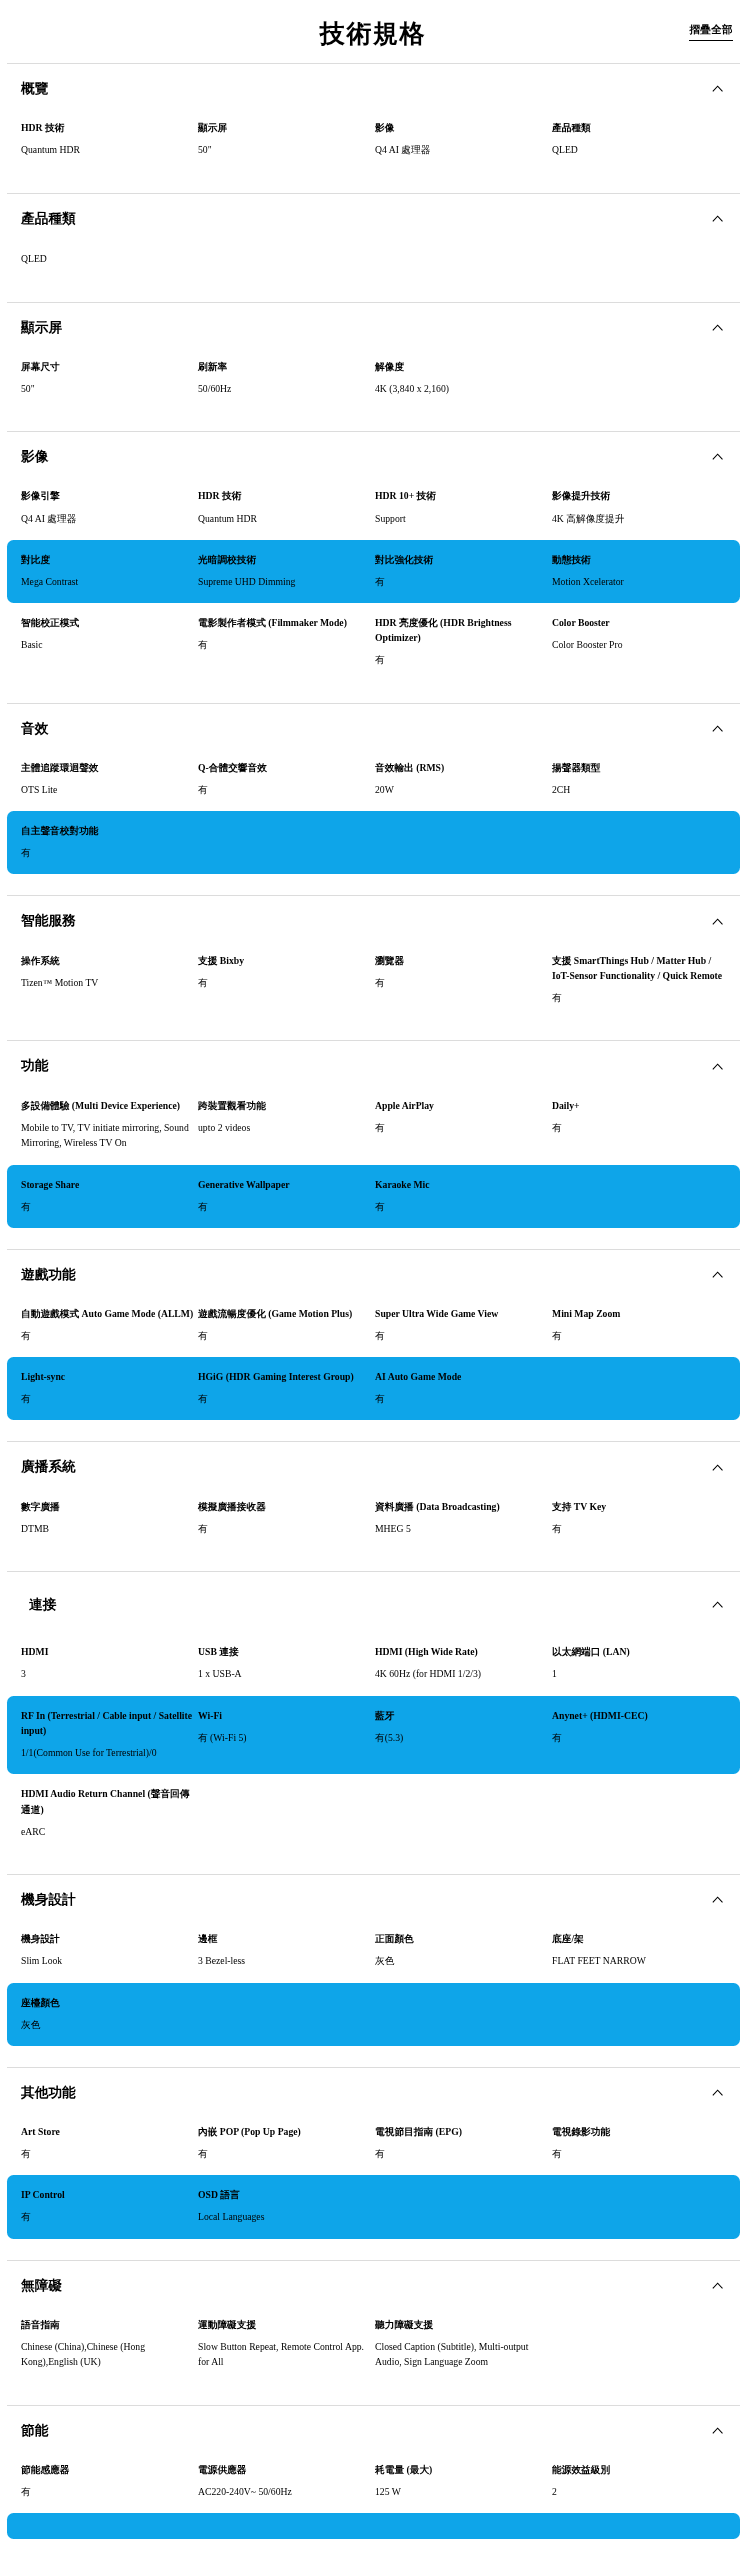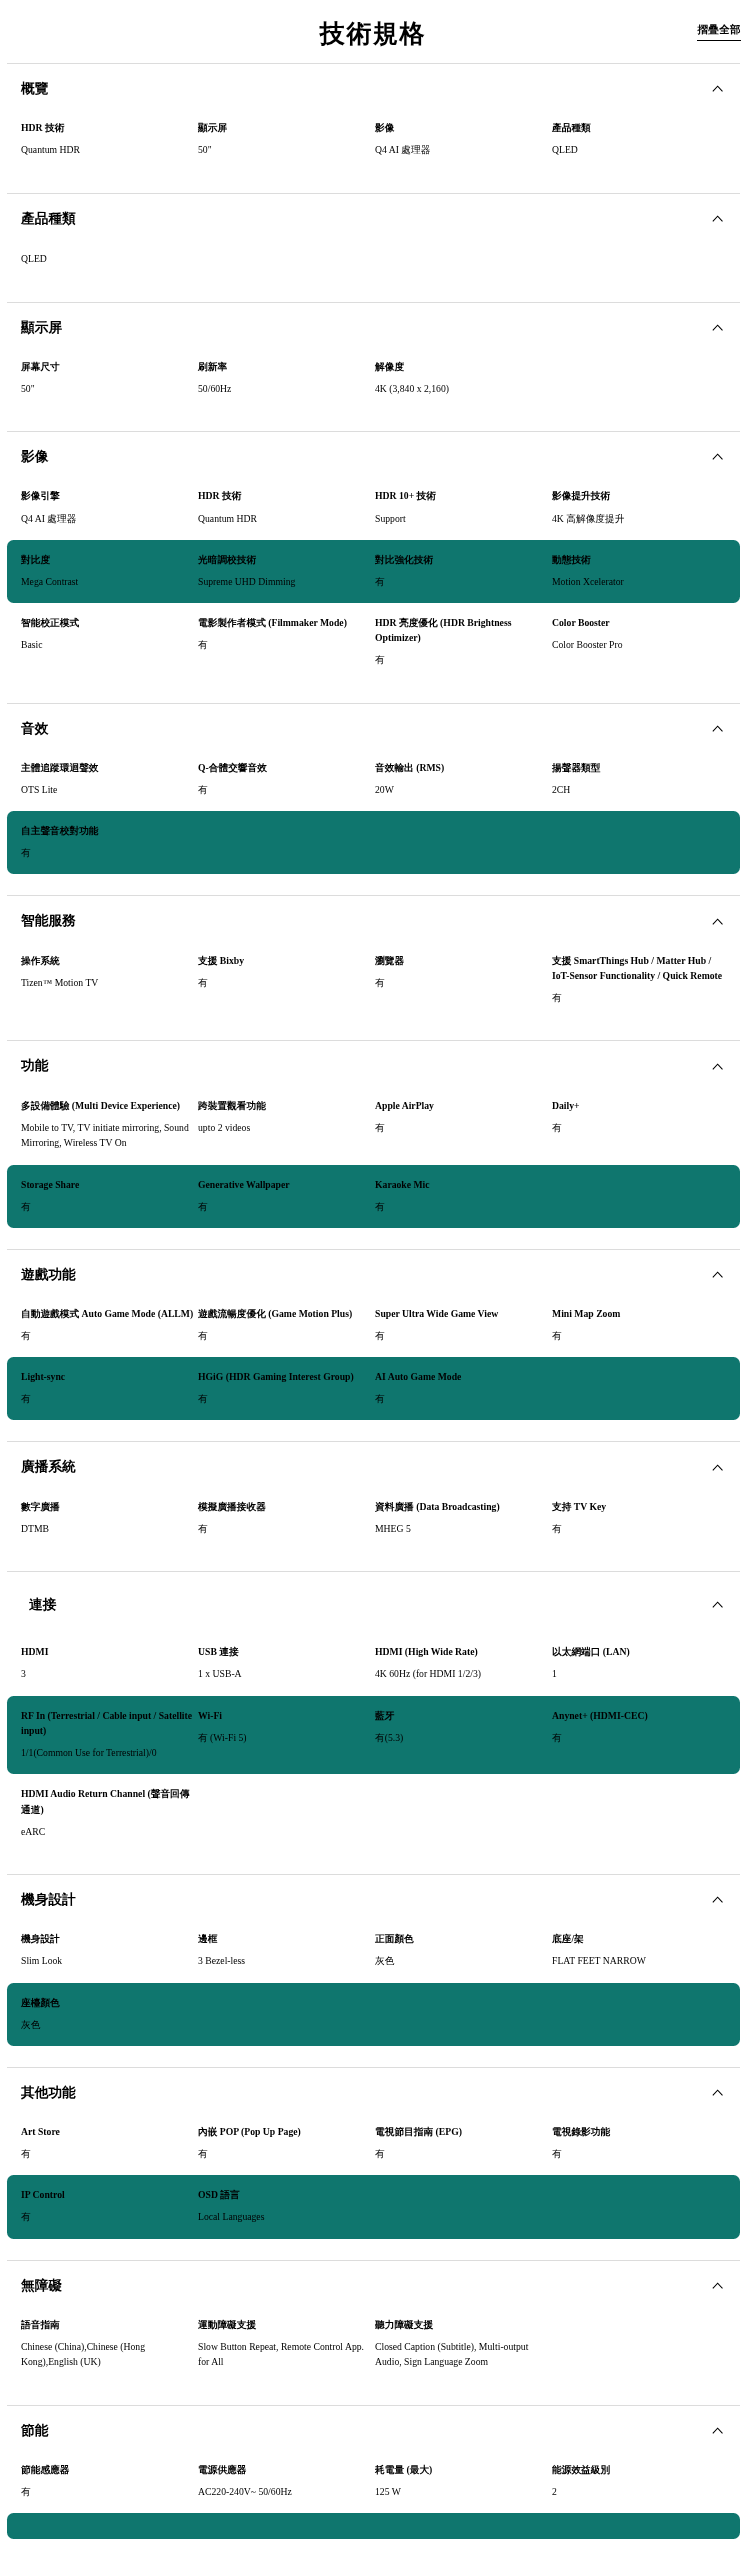--- a/index.html
+++ b/index.html
@@ -16,21 +16,21 @@
   .page-title {
     margin: 6.5px 0 0;
     text-align: center;
     font-size: 25px;
     font-weight: bold;
     letter-spacing: 1.6px;
     line-height: 1.2;
   }
   .collapse-all {
     position: absolute;
-    right: 5px;
+    right: 13px;
     top: 24px;
     font-size: 10.5px;
     font-weight: bold;
     line-height: 1;
     padding-bottom: 5.6px;
     border-bottom: 1.6px solid #000;
     cursor: pointer;
     letter-spacing: 0.4px;
   }
   
@@ -51,21 +51,21 @@
   .chev { display: inline-flex; align-items: center; padding: 3.2px 1.6px; }
   
   .spec-row {
     display: grid;
     grid-template-columns: repeat(4, 1fr);
     column-gap: 4px;
     padding: 12px 14.5px 13.7px;
     border-radius: 6.5px;
     font-family: Liberation Serif, serif;
   }
-  .spec-row.shaded { background: #0f766e; }
+  .spec-row.shaded { background: #0ea5e9; }
   .cell { min-width: 0; }
   .lbl {
     font-size: 9.7px;
     font-weight: bold;
     line-height: 1.6;
     margin: 0 0 6.5px;
   }
   .val { font-size: 9.7px; line-height: 1.6; }
   .cell.no-label .val { margin-top: 1.6px; }
 </style>

